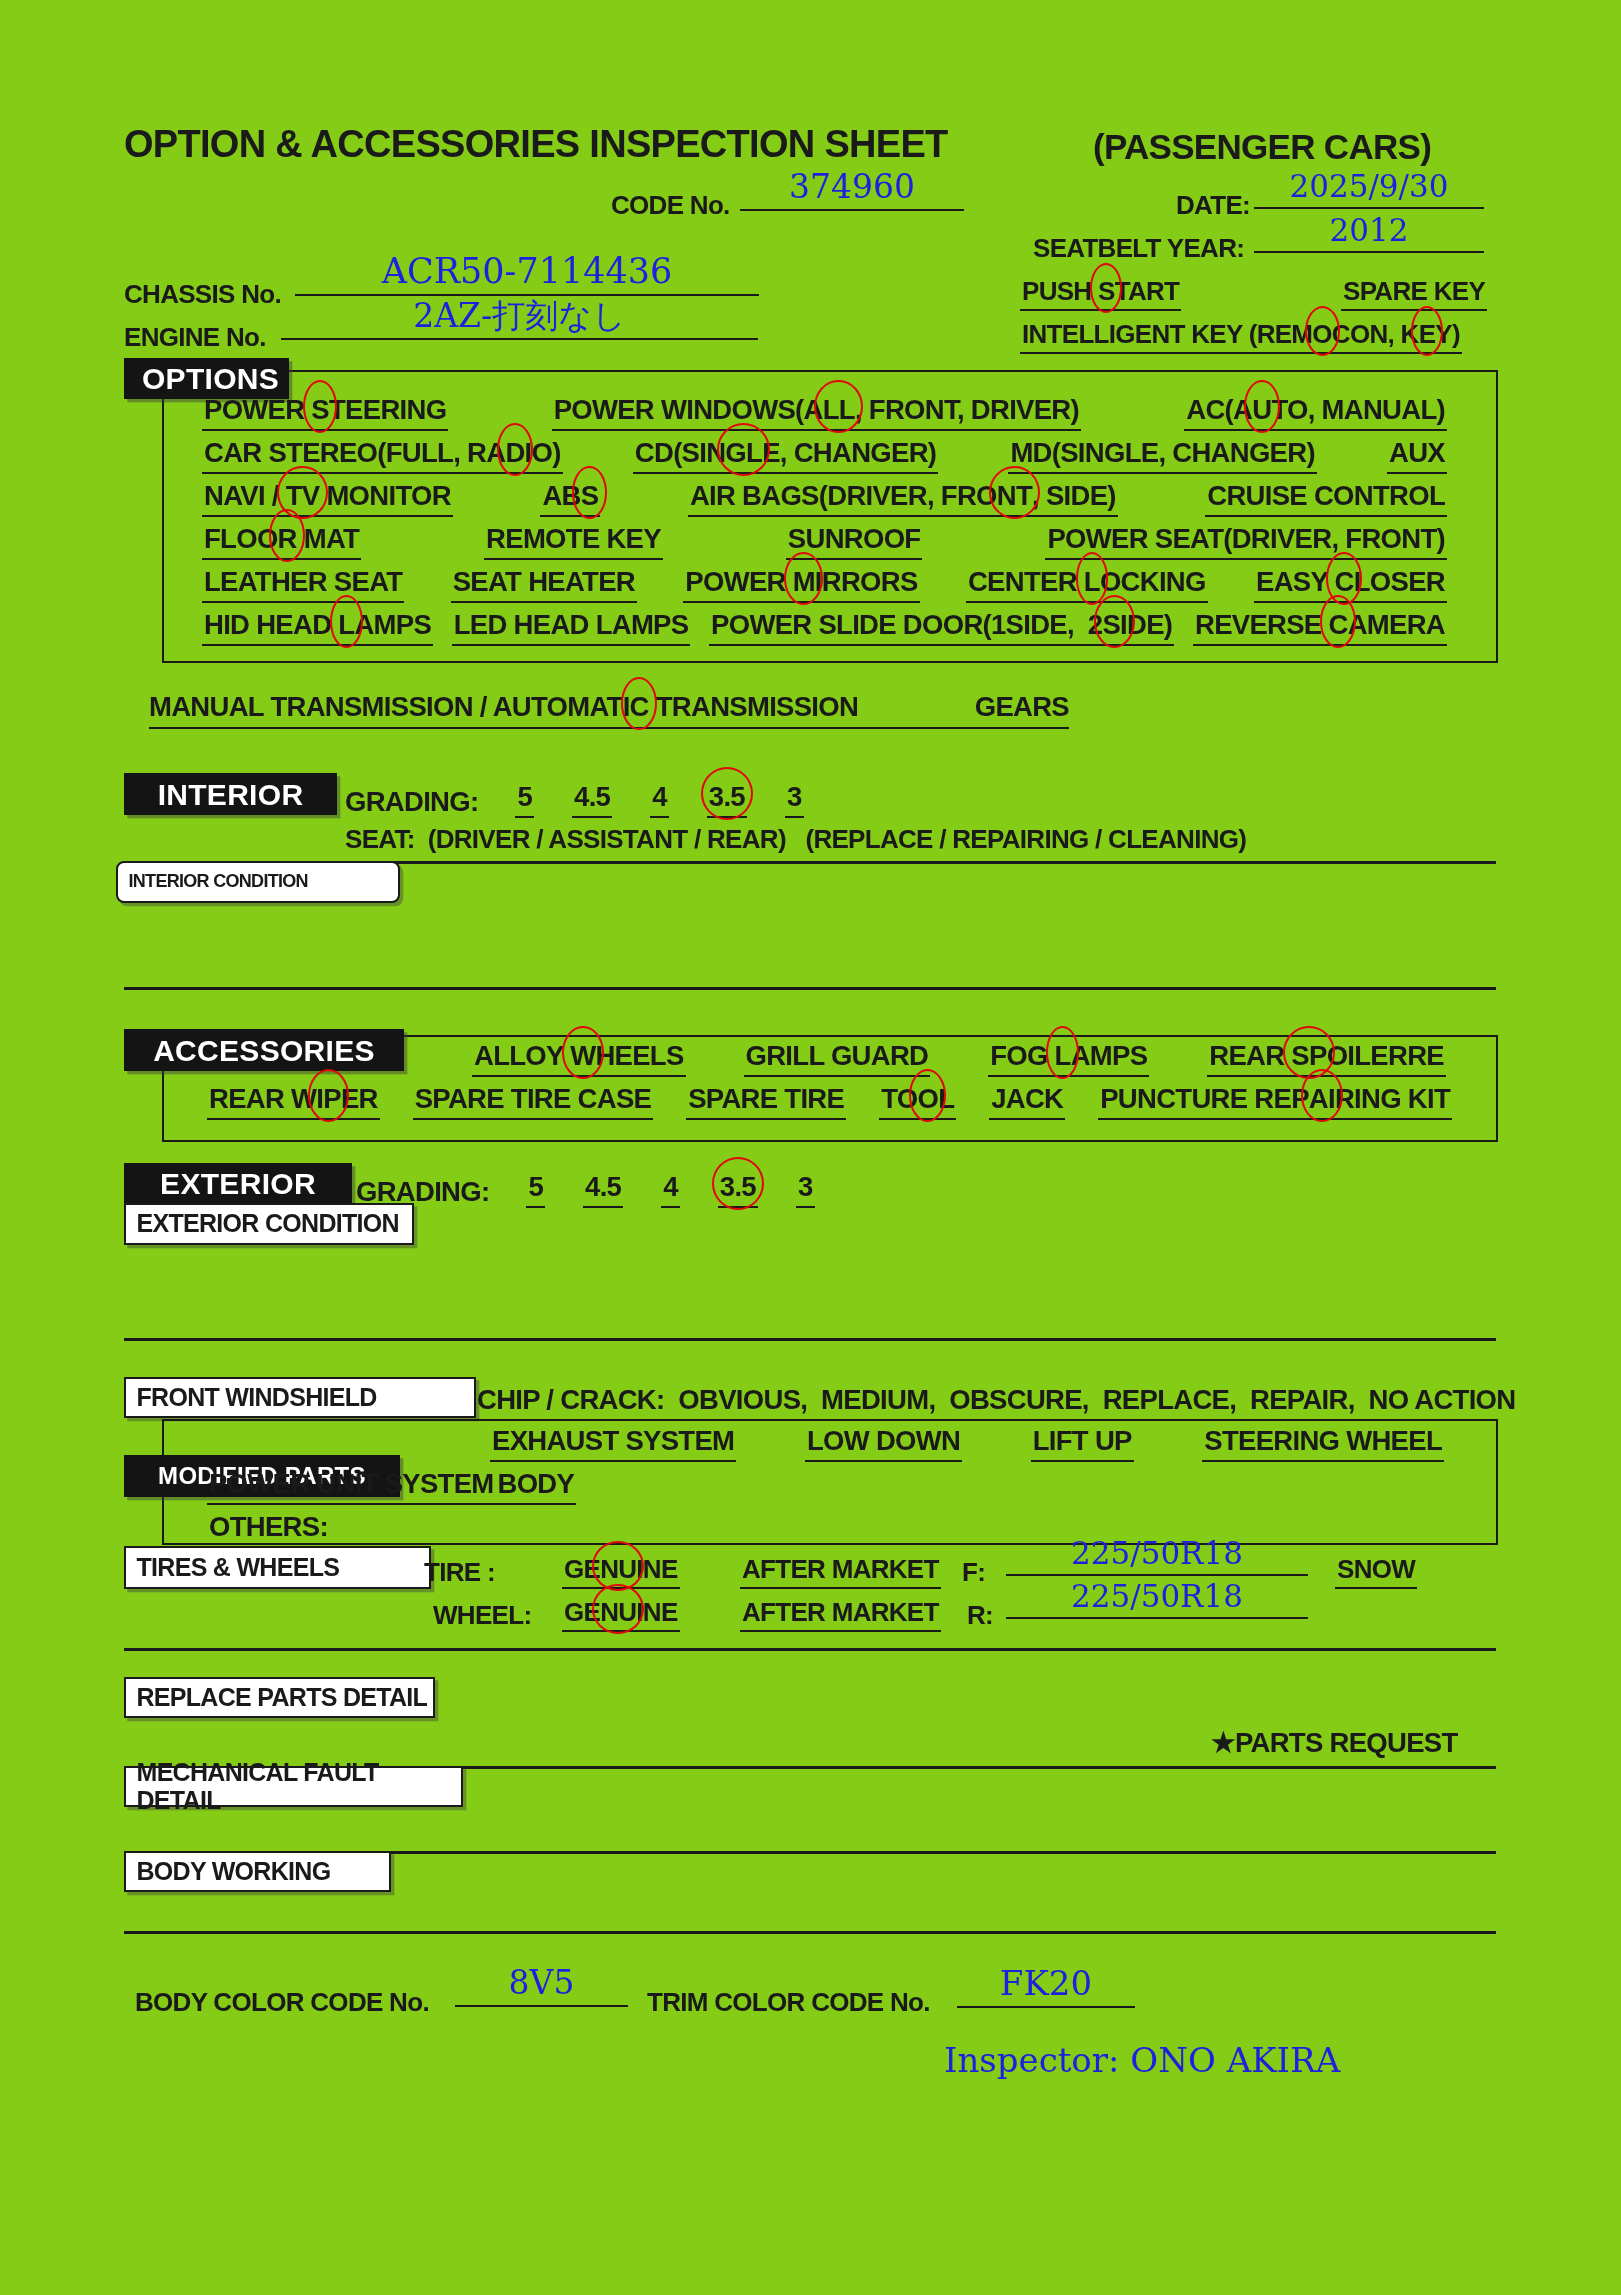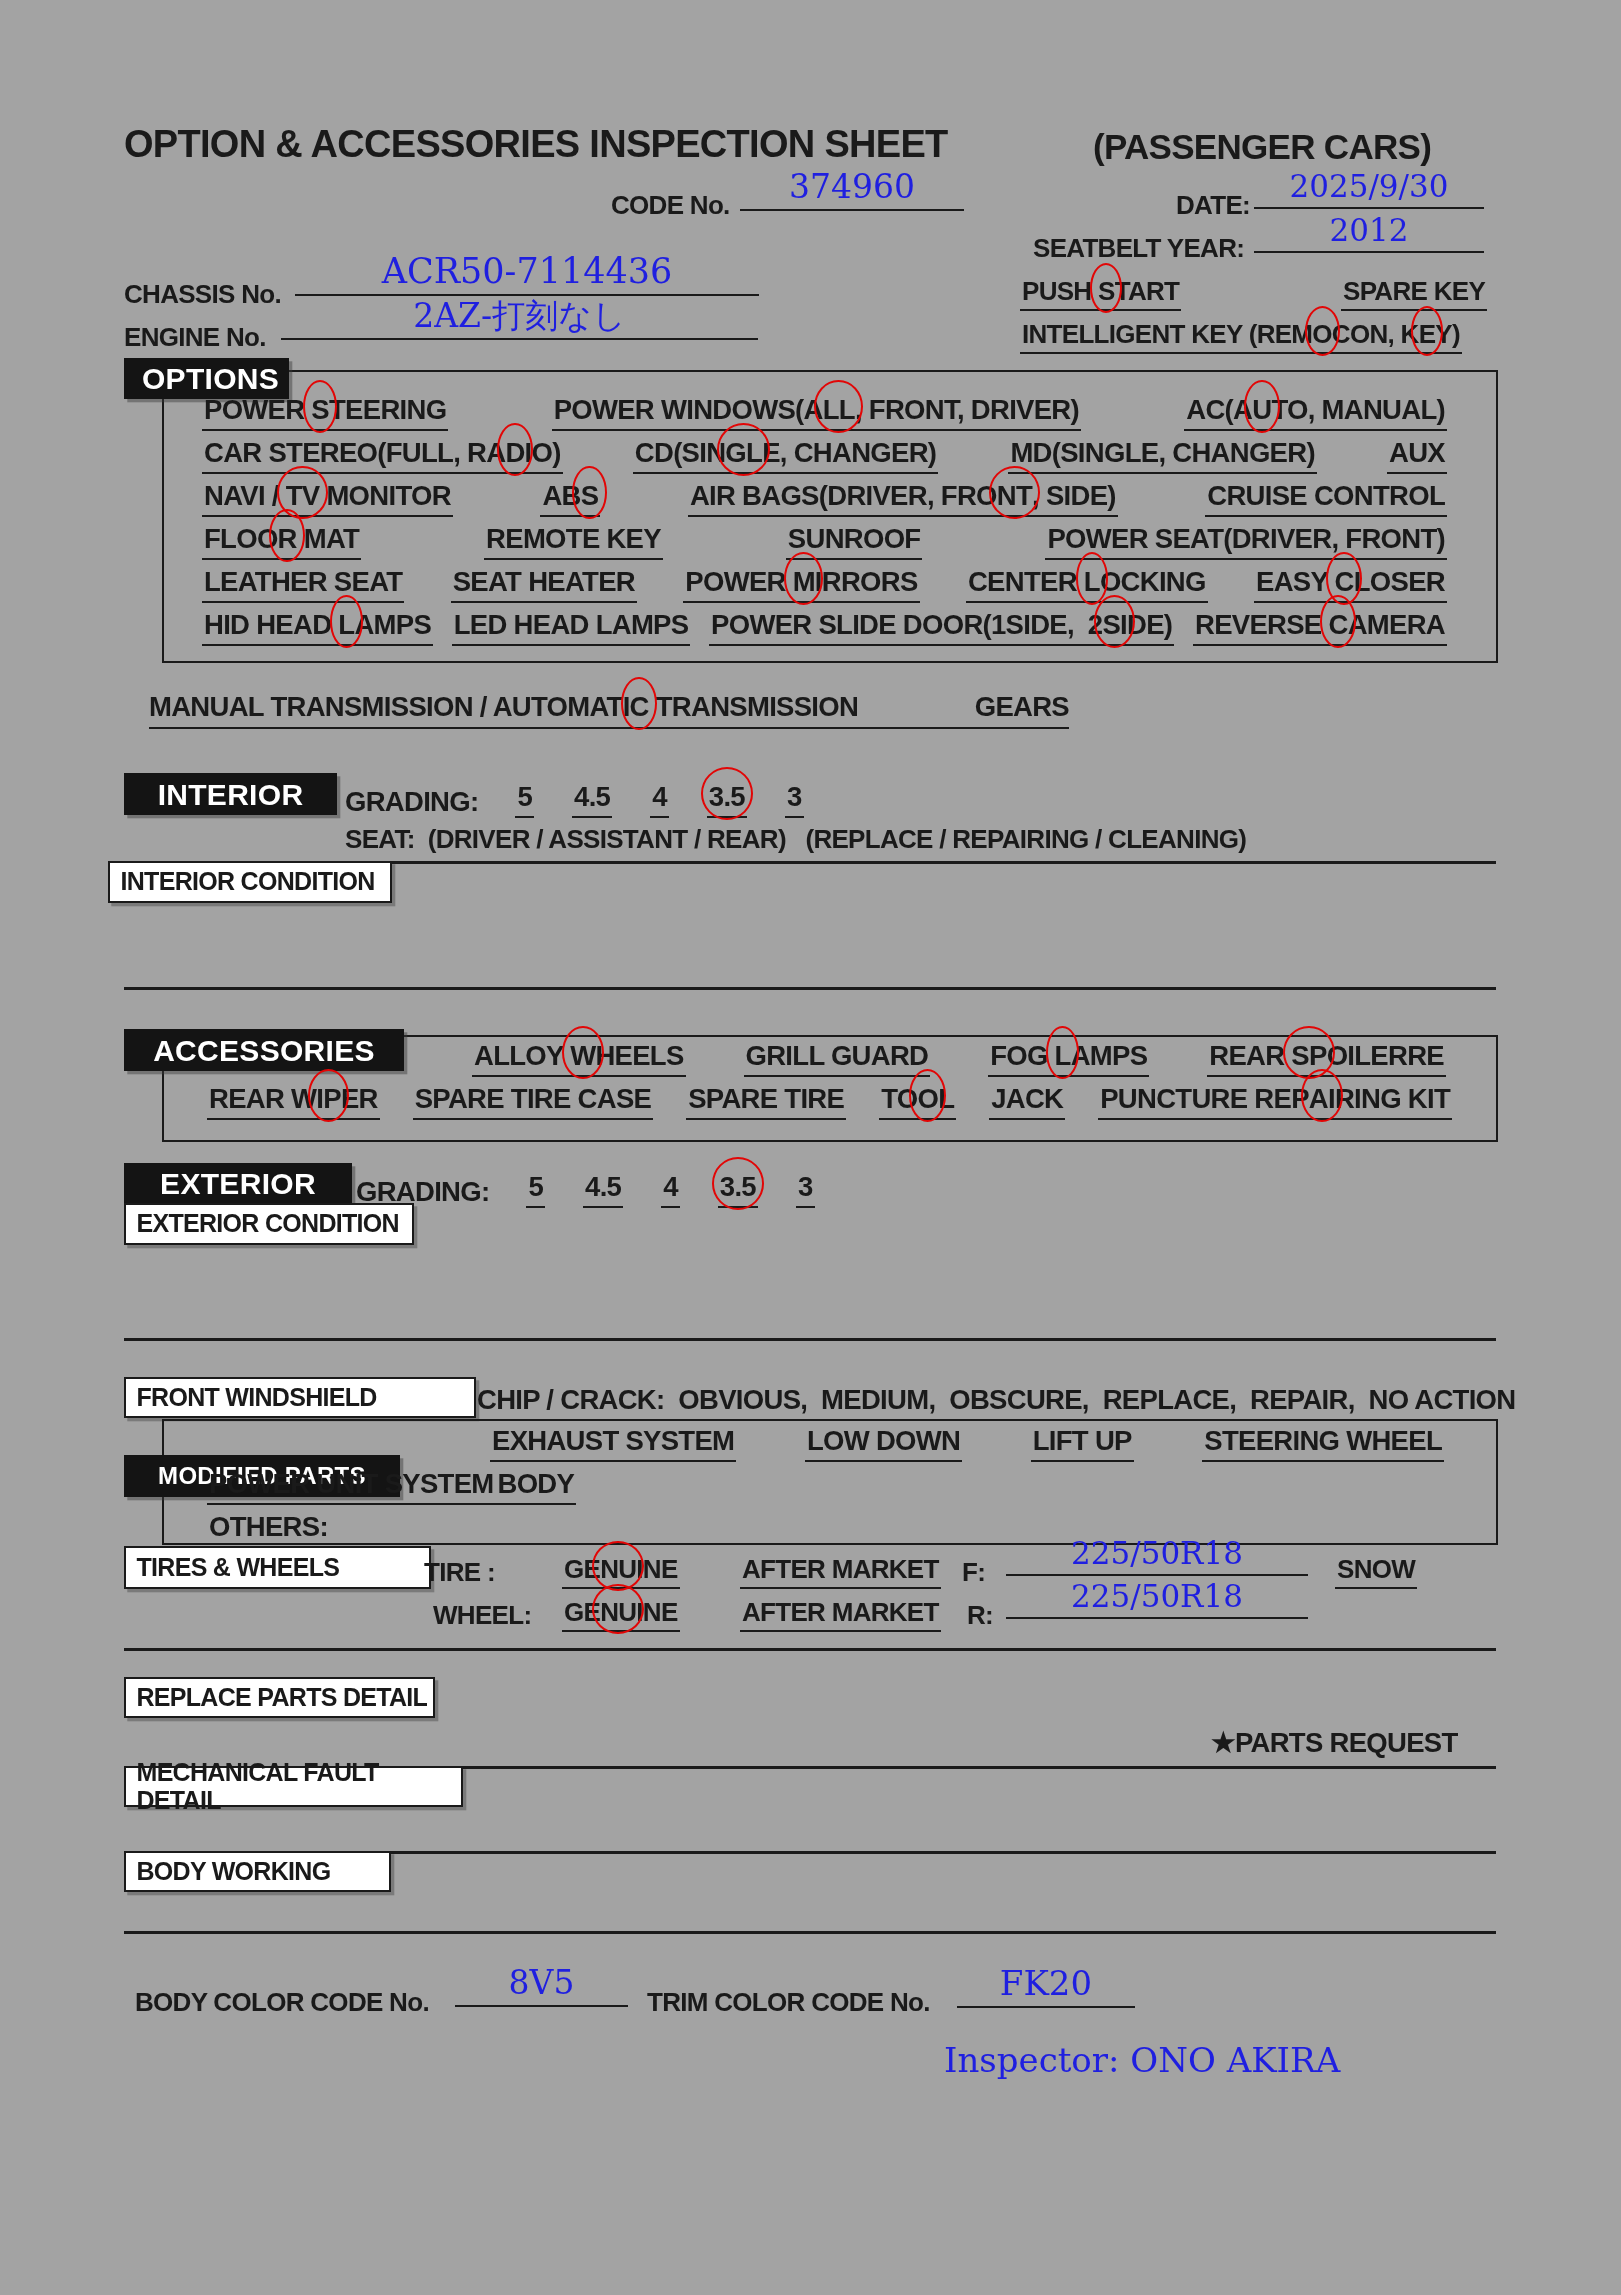--- a/index.html
+++ b/index.html
@@ -1,16 +1,16 @@
 <!DOCTYPE html>
 <html style="font-size:10.5px"><head>
 <meta charset="utf-8">
 <style>
   html,body{margin:0;padding:0;background:#e8e8e8;}
-  .page{position:relative;width:1622px;height:2295px;background:#a3a3a3;overflow:hidden;
+  .page{position:relative;width:1622px;height:2295px;background:#84cc16;overflow:hidden;
         font-family:"Liberation Sans",sans-serif;color:#1a1a1a;line-height:1.1;}
   .abs{position:absolute;white-space:pre;}
   .b{font-weight:700;letter-spacing:-0.7px;}
   .hline{position:absolute;height:2.6px;background:#1a1a1a;}
   .tag{position:absolute;background:#141414;color:#ffffff;font-weight:700;letter-spacing:0.3px;
        display:flex;align-items:center;justify-content:center;box-shadow:3.3px 3.3px 0 rgba(60,60,60,.45);}
   .wbox{position:absolute;background:#fff;border:2.6px solid #1a1a1a;display:flex;align-items:center;
         padding-left:10.5px;font-weight:700;letter-spacing:-0.7px;box-shadow:3.3px 3.3px 0 rgba(60,60,60,.4);}
   .obox{position:absolute;border:2.6px solid #1a1a1a;}
   .row{position:absolute;display:flex;justify-content:space-between;align-items:flex-end;font-weight:700;letter-spacing:-0.7px;}
@@ -52,21 +52,21 @@
   #opt-row-4{top:524px;} #opt-row-5{top:567px;} #opt-row-6{top:610px;}
 
   #trans-row{top:692px;left:149px;width:920px;display:flex;justify-content:space-between;
              align-items:flex-end;border-bottom:2.6px solid #1a1a1a;padding-bottom:5.2px;font-size:27.5px;font-weight:700;letter-spacing:-0.7px;}
 
   
   #interior-label{top:773px;left:124px;width:213px;height:42px;font-size:30px;}
   #interior-grading{top:782px;left:345px;font-size:27.5px;font-weight:700;letter-spacing:-0.7px;}
   #seat-line{top:825px;left:345px;font-size:26px;font-weight:700;letter-spacing:-0.7px;}
   #line-a{top:861px;left:124px;width:1372px;}
-  #interior-cond{top:861px;left:108px;width:269px;height:38px;font-size:25px;}
+  #interior-cond{top:861px;left:116px;width:269px;height:38px;font-size:18px;border-radius:8px;}
   #line-b{top:987px;left:124px;width:1372px;}
 
   
   #acc-box{top:1035px;left:162px;width:1332px;height:103px;}
   #acc-label{top:1029px;left:124px;width:280px;height:42px;font-size:30px;}
   #acc-row-1{top:1041px;left:472px;width:974px;font-size:27.5px;}
   #acc-row-2{top:1084px;left:207px;width:1245px;font-size:27.5px;}
 
   
   #exterior-label{top:1163px;left:124px;width:228px;height:41px;font-size:30px;}

